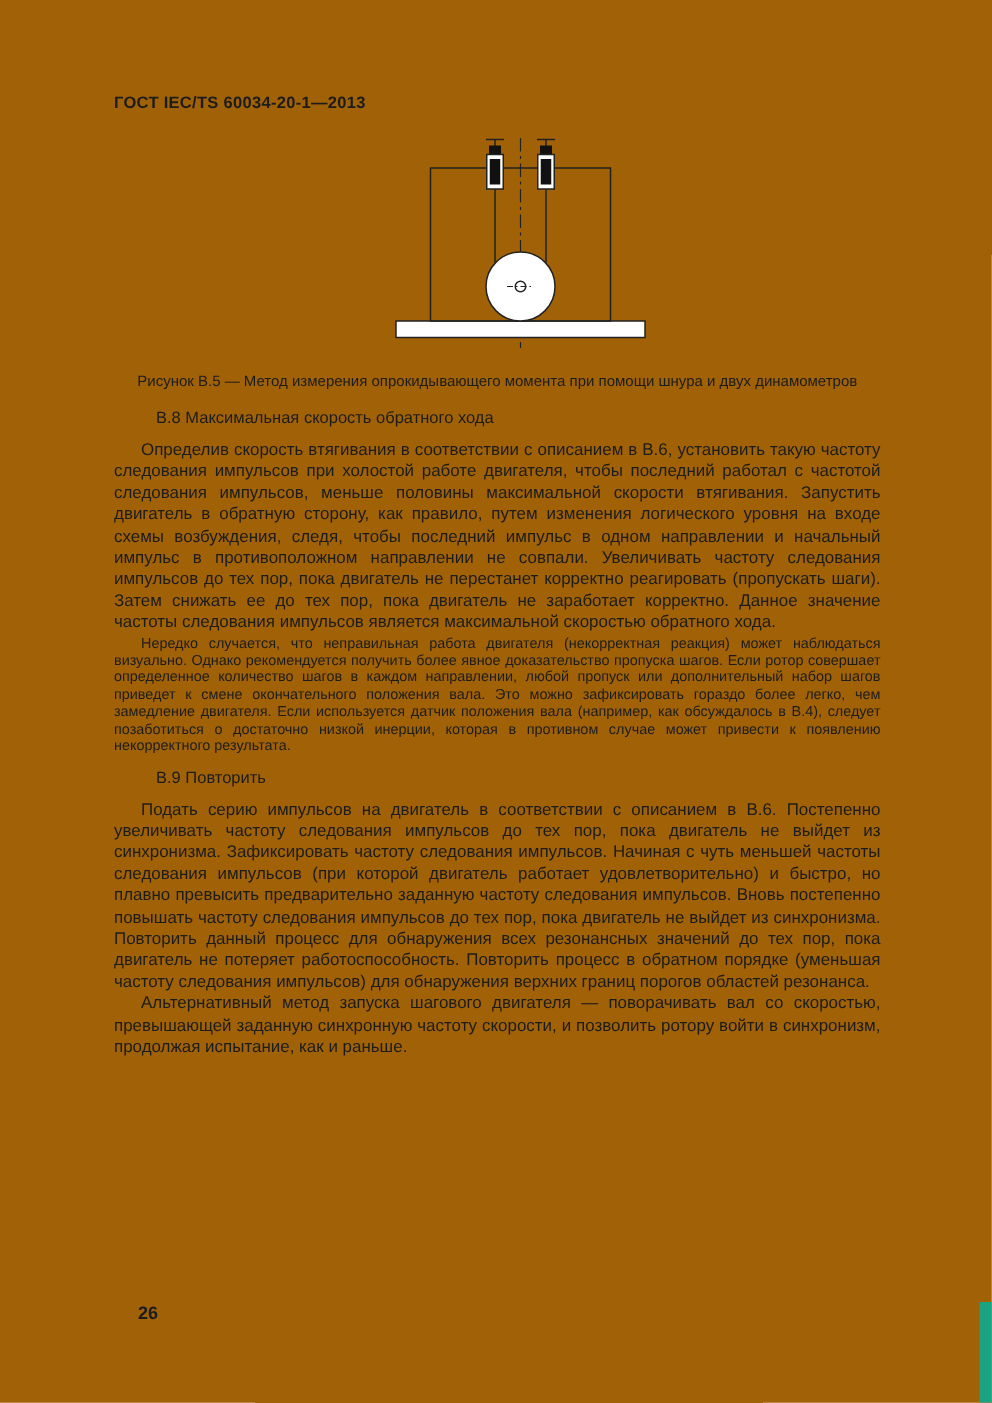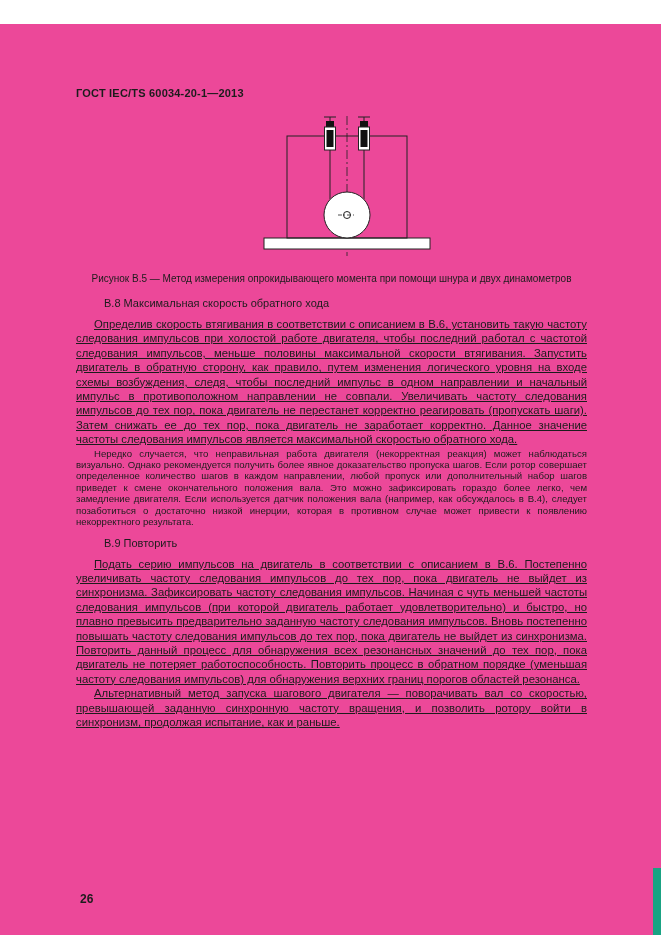--- a/index.html
+++ b/index.html
@@ -4,21 +4,21 @@
 <style>
   * { margin:0; padding:0; box-sizing:border-box; }
   html,body { width:661px; height:935px; }
   body {
     background:#ffffff;
     font-family:"Liberation Sans", sans-serif;
     color:#1c1c1c;
     position:relative;
     overflow:hidden;
   }
-  .page { position:absolute; inset:0; background:#ec4899;margin-top:24px; }
+  .page { position:absolute; inset:0; background:#a16207; }
 
   .doc-header {
     position:absolute; left:76px; top:63px;
     font-size:11px; font-weight:bold; letter-spacing:.2px;
   }
 
   .fig {
     position:absolute; left:262px; top:92px;
     width:170px; height:142px;
   }
@@ -29,30 +29,30 @@
   }
 
   .content { position:absolute; left:76px; top:264px; width:511px; }
 
   .sec-heading {
     font-size:11px; font-weight:normal;
     margin:9px 0 7px 28px; line-height:13px;
   }
   p.body {
     font-size:11.3px; line-height:14.4px;
-    text-align:justify; text-indent:18px;text-decoration:underline;
+    text-align:justify; text-indent:18px;
   }
   p.note {
     font-size:9.6px; line-height:11.4px;
     text-align:justify; text-indent:18px;
     margin-top:1px;
   }
 
   .page-number {
-    position:absolute; left:80px; top:868px;
+    position:absolute; left:92px; top:868px;
     font-size:12px; font-weight:bold;
   }
 
   .accent-bar {
     position:absolute; right:0; bottom:0;
     width:8px; height:67px;
     background:#19a383; 
   }
 
   svg .thin { stroke-width:.8; }
@@ -108,20 +108,20 @@
 
   <div class="fig-caption">Рисунок B.5 — Метод измерения опрокидывающего момента при помощи шнура и двух динамометров</div>
 
   <div class="content">
     <div class="sec-heading">B.8 Максимальная скорость обратного хода</div>
     <p class="body">Определив скорость втягивания в соответствии с описанием в B.6, установить такую частоту следования импульсов при холостой работе двигателя, чтобы последний работал с частотой следования импульсов, меньше половины максимальной скорости втягивания. Запустить двигатель в обратную сторону, как правило, путем изменения логического уровня на входе схемы возбуждения, следя, чтобы последний импульс в одном направлении и начальный импульс в противоположном направлении не совпали. Увеличивать частоту следования импульсов до тех пор, пока двигатель не перестанет корректно реагировать (пропускать шаги). Затем снижать ее до тех пор, пока двигатель не заработает корректно. Данное значение частоты следования импульсов является максимальной скоростью обратного хода.</p>
     <p class="note">Нередко случается, что неправильная работа двигателя (некорректная реакция) может наблюдаться визуально. Однако рекомендуется получить более явное доказательство пропуска шагов. Если ротор совершает определенное количество шагов в каждом направлении, любой пропуск или дополнительный набор шагов приведет к смене окончательного положения вала. Это можно зафиксировать гораздо более легко, чем замедление двигателя. Если используется датчик положения вала (например, как обсуждалось в B.4), следует позаботиться о достаточно низкой инерции, которая в противном случае может привести к появлению некорректного результата.</p>
 
     <div class="sec-heading">B.9 Повторить</div>
     <p class="body">Подать серию импульсов на двигатель в соответствии с описанием в B.6. Постепенно увеличивать частоту следования импульсов до тех пор, пока двигатель не выйдет из синхронизма. Зафиксировать частоту следования импульсов. Начиная с чуть меньшей частоты следования импульсов (при которой двигатель работает удовлетворительно) и быстро, но плавно превысить предварительно заданную частоту следования импульсов. Вновь постепенно повышать частоту следования импульсов до тех пор, пока двигатель не выйдет из синхронизма. Повторить данный процесс для обнаружения всех резонансных значений до тех пор, пока двигатель не потеряет работоспособность. Повторить процесс в обратном порядке (уменьшая частоту следования импульсов) для обнаружения верхних границ порогов областей резонанса.</p>
-    <p class="body">Альтернативный метод запуска шагового двигателя — поворачивать вал со скоростью, превышающей заданную синхронную частоту вращения, и позволить ротору войти в синхронизм, продолжая испытание, как и раньше.</p>
+    <p class="body">Альтернативный метод запуска шагового двигателя — поворачивать вал со скоростью, превышающей заданную синхронную частоту скорости, и позволить ротору войти в синхронизм, продолжая испытание, как и раньше.</p>
   </div>
 
   <div class="page-number">26</div>
 
   <div class="accent-bar" style="background: rgb(25, 163, 131);"></div>
 
 </div>
 
 </body></html>

